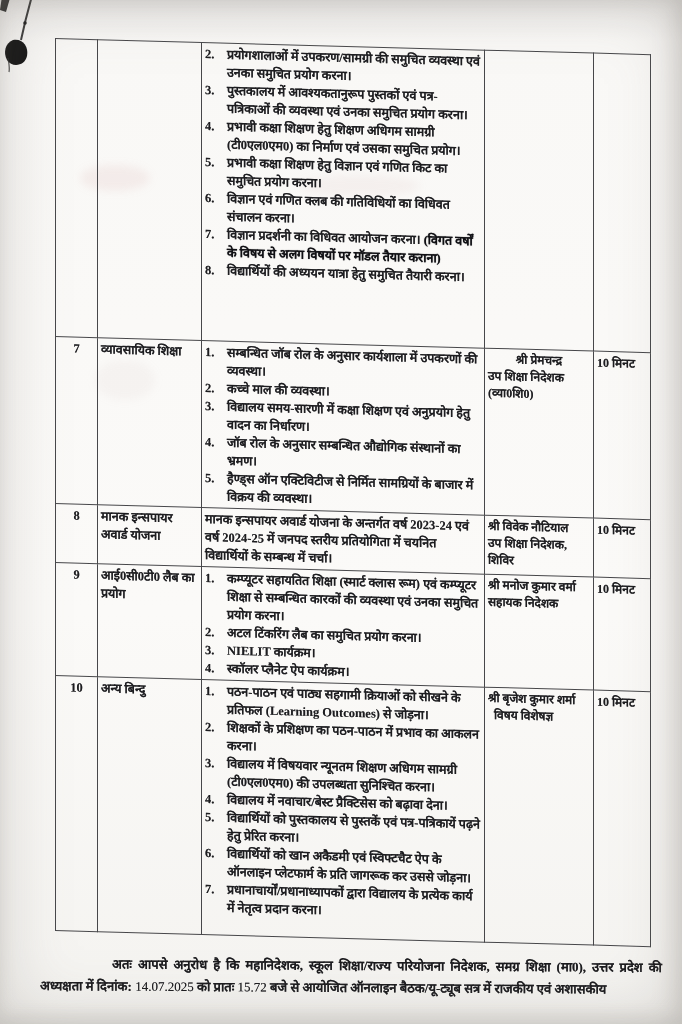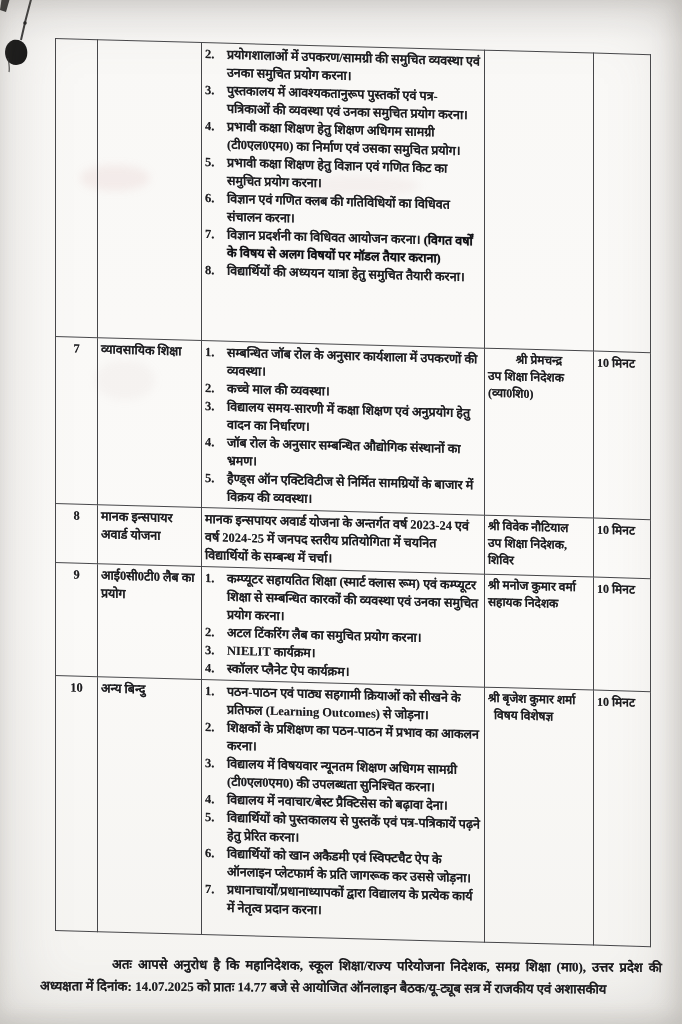--- a/index.html
+++ b/index.html
@@ -39,21 +39,21 @@
   .item .t{flex:1;padding-right:1px;}
   .t b{font-weight:800;color:#101014;text-shadow:0 0 .8px rgba(10,10,15,.75);}
   .para{padding-right:2px;}
 
   .footer{
     position:absolute;left:40px;top:942px;width:622px;
     font-size:13px;line-height:21.5px;text-align:justify;text-indent:72px;
     color:#1b1b1e;font-weight:700;text-shadow:0 0 .5px rgba(25,25,30,.6);
     transform:skewY(.35deg);
   }
-  .footer b{font-weight:700;}
+  .footer b{font-weight:400;}
 
   .inkblot{position:absolute;left:0;top:-4px;pointer-events:none;}
 </style>
 </head>
 <body>
 
 <div class="bleed b1"></div>
 <div class="bleed b2"></div>
 <div class="bleed b3"></div>
 <svg class="inkblot" width="60" height="90" viewBox="0 0 60 90">
@@ -223,15 +223,15 @@
     <td class="officer">
       <div>श्री बृजेश कुमार शर्मा</div>
       <div style="padding-left:6px">विषय विशेषज्ञ</div>
     </td>
     <td class="duration">10 मिनट</td>
   </tr>
 </tbody>
     </table>
 </div>
 
-<p class="footer"><span>अतः आपसे अनुरोध है कि महानिदेशक, स्कूल शिक्षा/राज्य परियोजना निदेशक, समग्र शिक्षा (मा0), उत्तर प्रदेश की अध्यक्षता में दिनांक: </span><b>14.07.2025</b><span> को प्रातः </span><b>14.77</b><span> बजे से आयोजित ऑनलाइन बैठक/यू-ट्यूब सत्र में राजकीय एवं अशासकीय</span></p>
+<p class="footer"><span>अतः आपसे अनुरोध है कि महानिदेशक, स्कूल शिक्षा/राज्य परियोजना निदेशक, समग्र शिक्षा (मा0), उत्तर प्रदेश की अध्यक्षता में दिनांक: </span><b>14.07.2025</b><span> को प्रातः </span><b>15.72</b><span> बजे से आयोजित ऑनलाइन बैठक/यू-ट्यूब सत्र में राजकीय एवं अशासकीय</span></p>
 
 <div class="vignette"></div>
 
 </body></html>

